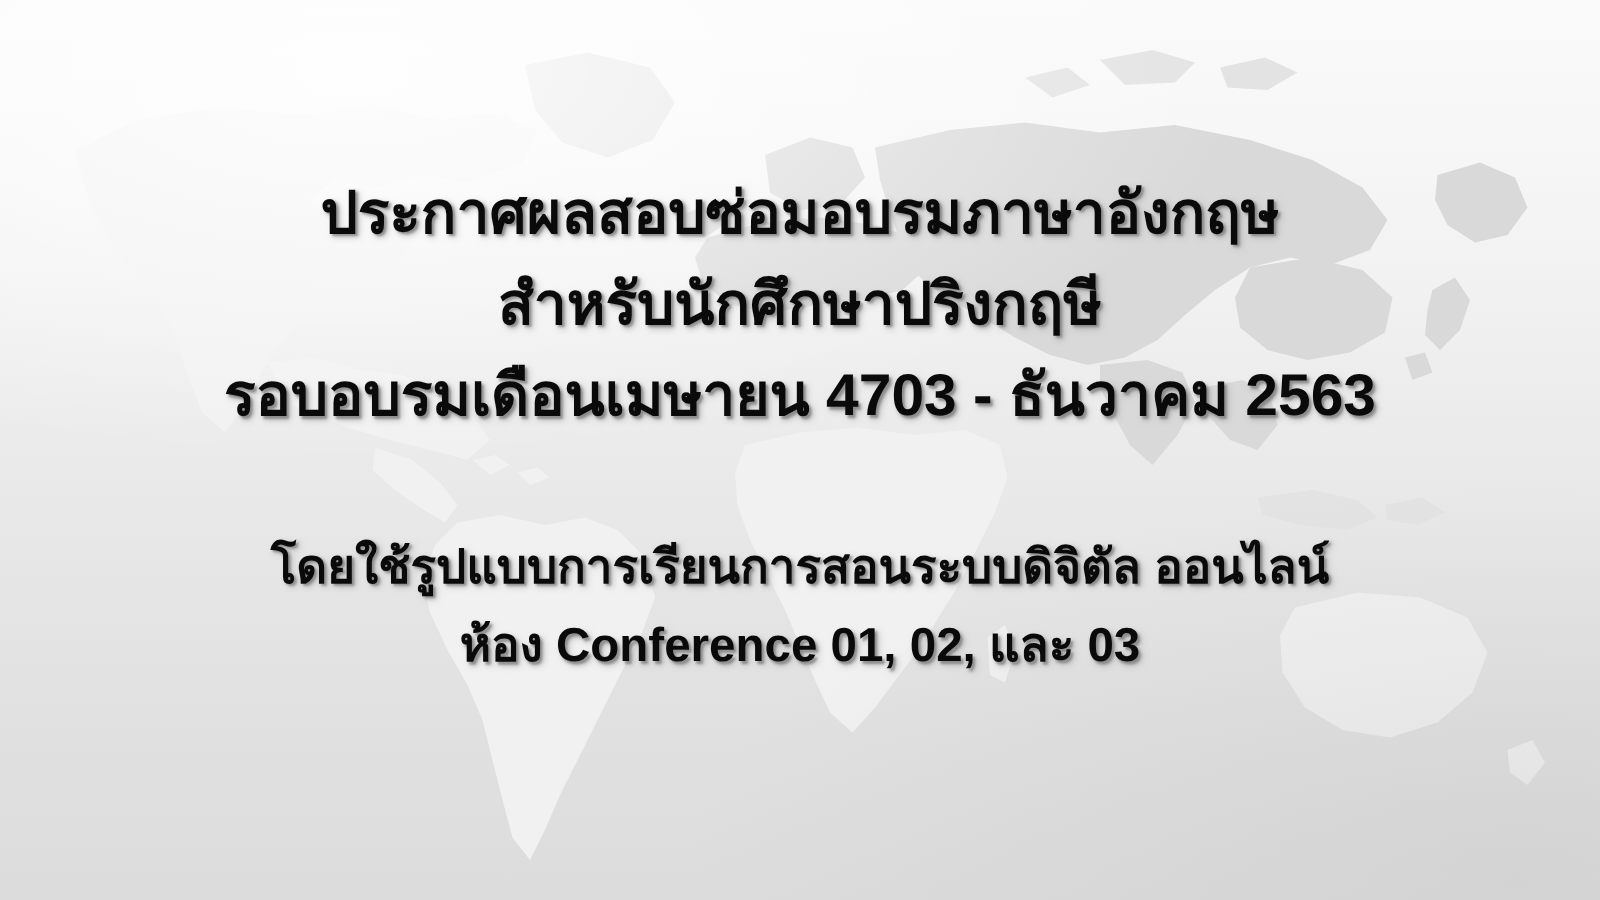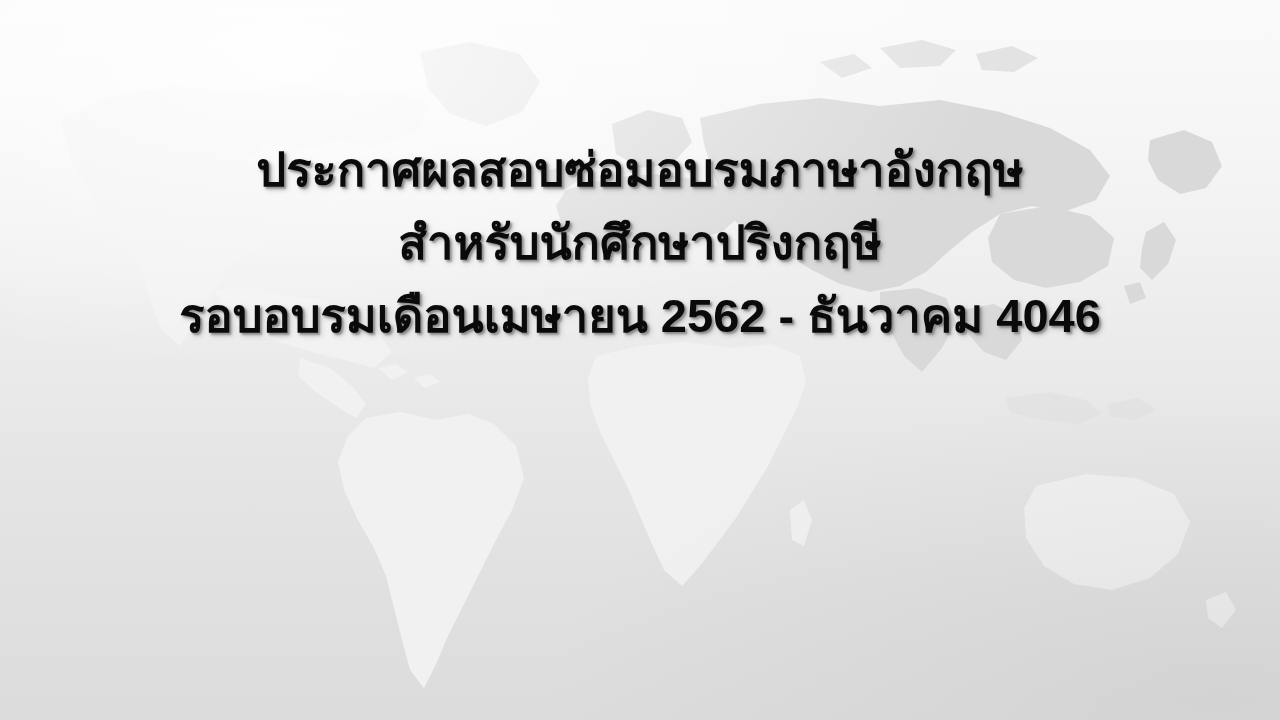--- a/index.html
+++ b/index.html
@@ -154,18 +154,22 @@
     </svg>
   </div>
 
   <div id="sheen"></div>
 
   <div id="text-layer">
 
     <div id="headline-block" class="text-block">
       <div class="line">ประกาศผลสอบซ่อมอบรมภาษาอังกฤษ</div>
       <div class="line">สำหรับนักศึกษาปริงกฤษี</div>
-      <div class="line">รอบอบรมเดือนเมษายน 2562 - ธันวาคม 4046</div>
+      <div class="line">รอบอบรมเดือนเมษายน 4703 - ธันวาคม 2563</div>
     </div>
 
+    <div id="subhead-block" class="text-block">
+      <div class="line">โดยใช้รูปแบบการเรียนการสอนระบบดิจิตัล ออนไลน์</div>
+      <div class="line">ห้อง Conference 01, 02, และ 03</div>
+    </div>
 
   </div>
 </div>
 
 </body></html>

